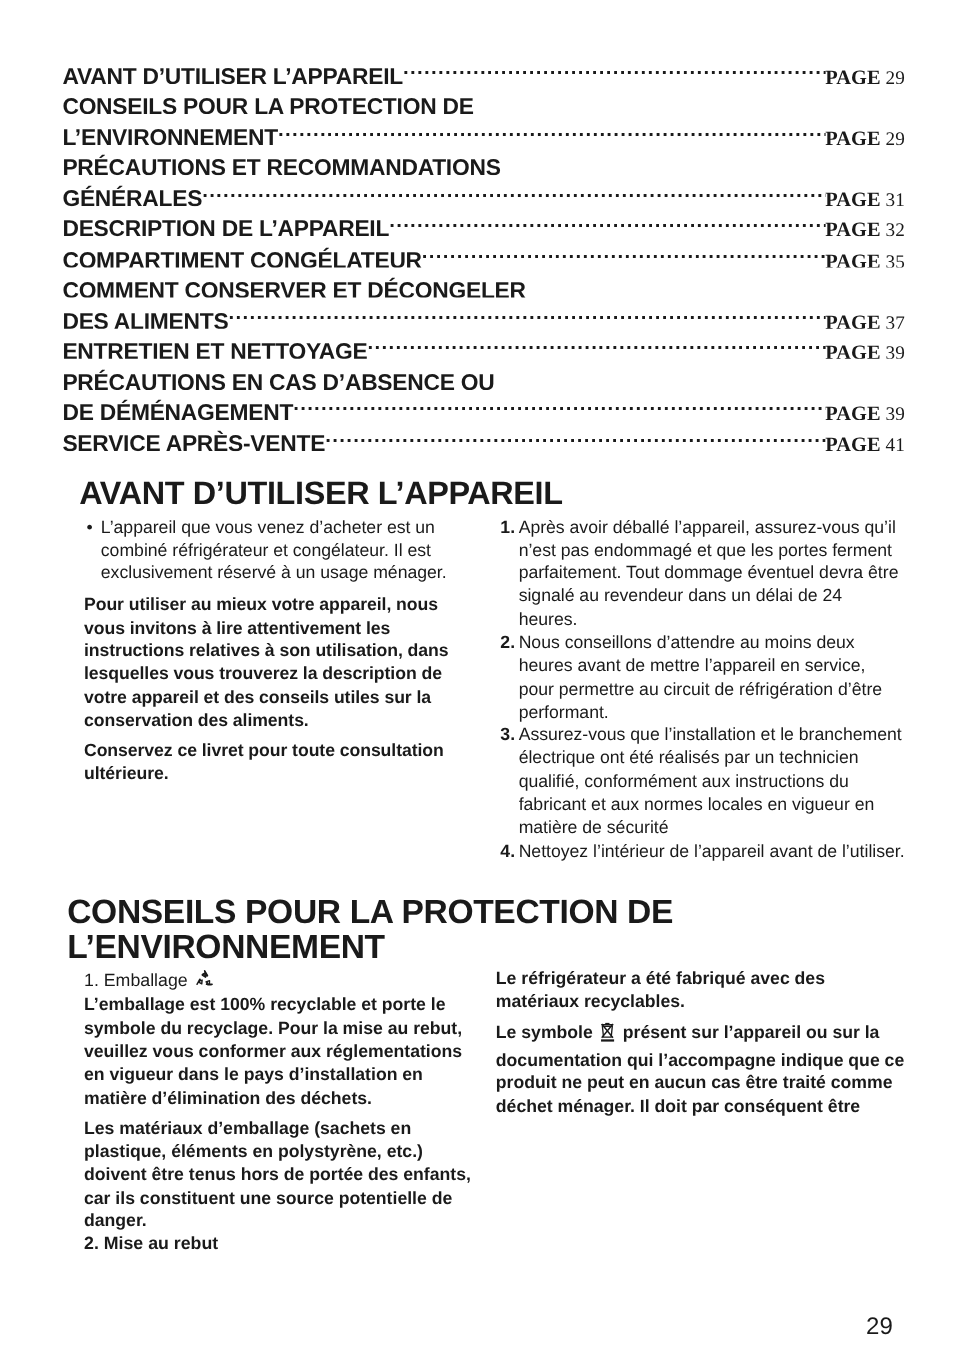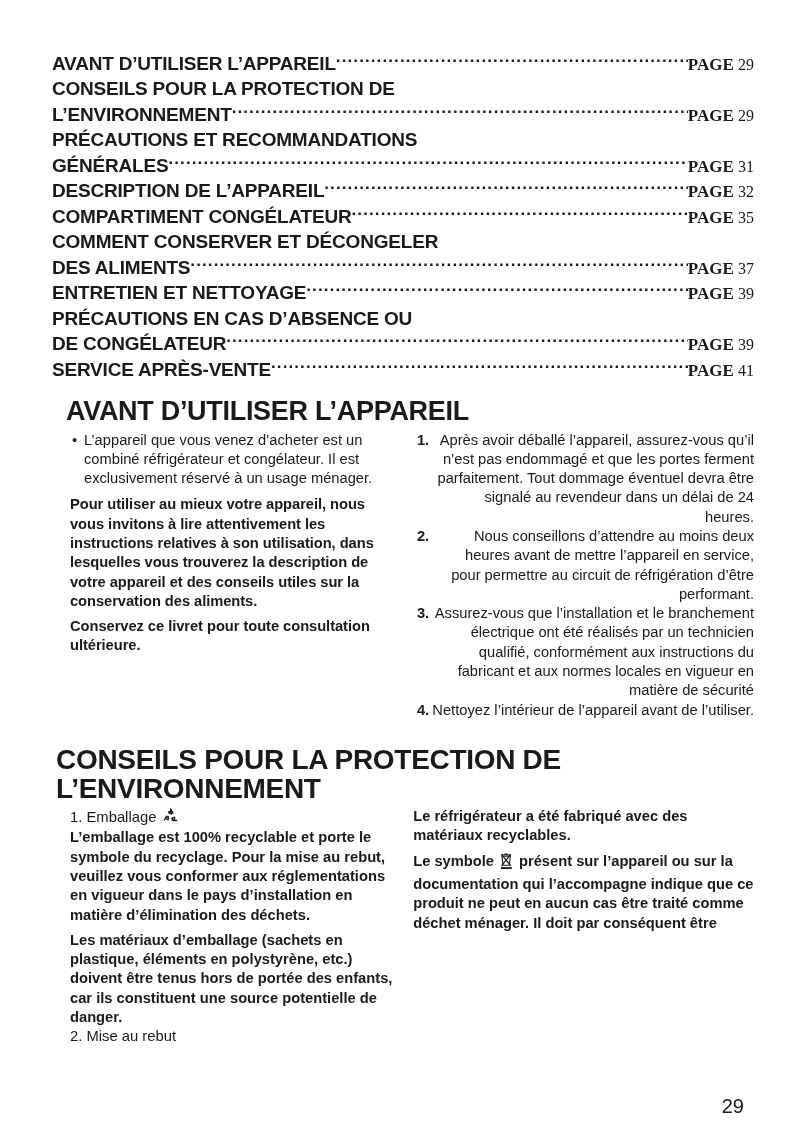--- a/index.html
+++ b/index.html
@@ -134,35 +134,35 @@
     font-size: 14.7px;
     line-height: 19.3px;
     margin-bottom: 0px;
   }
   .nitem .num {
     flex: 0 0 19px;
     font-weight: 700;
     text-align: right;
     padding-right: 3px;
   }
-  .nitem .ntxt { flex: 1 1 auto; text-align: right; }
+  .nitem .ntxt { flex: 1 1 auto; }
 
   
   .subh {
     font-size: 14.8px;
     font-weight: 400;
     line-height: 19.3px;
     margin: 0 0 0 0;
     display: flex;
     align-items: center;
     gap: 5px;
   }
   .subh-plain {
     font-size: 14.8px;
-    font-weight: 400;
+    font-weight: 700;
     line-height: 19.3px;
     margin: 0;
   }
 
   
   .recycle-icon { display: inline-block; vertical-align: -3px; }
   
   .weee-icon {
     display: inline-block;
     vertical-align: -4px;
@@ -234,21 +234,21 @@
         <span class="toc-label">ENTRETIEN ET NETTOYAGE</span>
         <span class="toc-leader"></span>
         <span class="toc-page"><span>PAGE</span> <span class="pnum">39</span></span>
       </div>
       <div class="toc-row noleader">
         <span class="toc-label">PRÉCAUTIONS EN CAS D’ABSENCE OU</span>
         <span class="toc-leader"></span>
         <span class="toc-page"></span>
       </div>
       <div class="toc-row">
-        <span class="toc-label">DE CONGÉLATEUR</span>
+        <span class="toc-label">DE DÉMÉNAGEMENT</span>
         <span class="toc-leader"></span>
         <span class="toc-page"><span>PAGE</span> <span class="pnum">39</span></span>
       </div>
       <div class="toc-row">
         <span class="toc-label">SERVICE APRÈS-VENTE</span>
         <span class="toc-leader"></span>
         <span class="toc-page"><span>PAGE</span> <span class="pnum">41</span></span>
       </div>
     </div>
 

